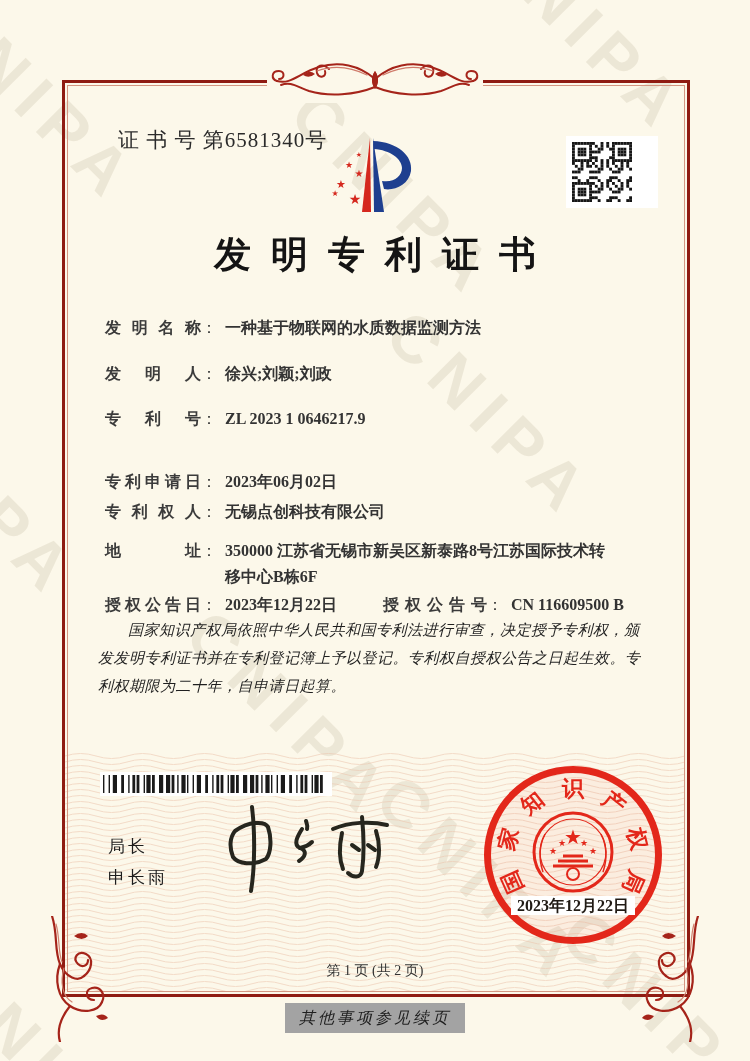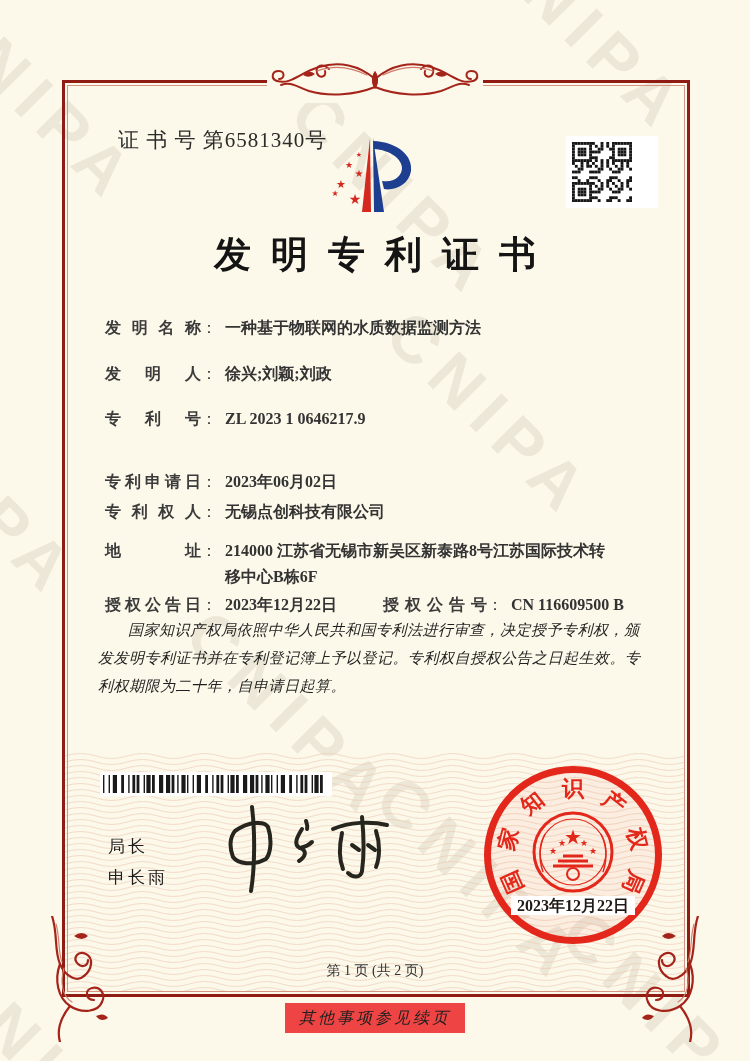--- a/index.html
+++ b/index.html
@@ -53,21 +53,21 @@
   .seal{position:absolute;left:484px;top:766px;width:178px;height:178px;z-index:5;}
   .seal-ring{position:absolute;inset:0;border:7px solid #e3271a;border-radius:50%;background:rgba(230,45,25,.05);}
   .seal-char{position:absolute;left:50%;top:50%;font-size:22px;font-weight:700;color:#e3271a;
              font-family:"Liberation Serif",serif;}
   #seal-emblem{position:absolute;left:47px;top:44px;}
   .seal-date{position:absolute;left:0;right:0;top:130px;text-align:center;z-index:6;font-size:16px;
              font-weight:700;color:#201a14;}
   .seal-date span{background:#ffffff;padding:1px 6px;}
   
   .page-info{position:absolute;left:0;right:0;top:962px;z-index:3;text-align:center;font-size:14px;color:#333;}
-  .cont-box{position:absolute;left:285px;top:1003px;width:180px;height:30px;background:#ef4444;z-index:3;
+  .cont-box{position:absolute;left:285px;top:1003px;width:180px;height:30px;background:#a3a3a3;z-index:3;
             display:flex;align-items:center;justify-content:center;}
   .cont-text{font-size:16px;font-style:italic;letter-spacing:3px;color:#1f1f1f;}
 </style>
 </head>
 <body>
 
 <div class="page">
 
   <div id="wm-layer">
       <span class="wm" style="left: -30px; top: -20px;">CNIPA</span>
@@ -423,21 +423,21 @@
     <span class="fval">2023年06月02日</span>
   </div>
   <div class="frow" style="top:499px">
     <span class="flabel">专利权人</span>
       <span class="fcolon">：</span>
     <span class="fval">无锡点创科技有限公司</span>
   </div>
   <div class="frow" style="top:538px">
     <span class="flabel">地址</span>
       <span class="fcolon">：</span>
-    <span class="fval addr">214000 江苏省无锡市新吴区新泰路8号江苏国际技术转移中心B栋6F</span>
+    <span class="fval addr">350000 江苏省无锡市新吴区新泰路8号江苏国际技术转移中心B栋6F</span>
   </div>
   <div class="frow" style="top:592px">
     <span class="flabel">授权公告日</span>
       <span class="fcolon">：</span>
     <span class="fval g1">2023年12月22日</span>
     <span class="pair2">
       <span class="flabel wide">授权公告号</span>
         <span class="fcolon">：</span>
       <span class="fval">CN 116609500 B</span>
     </span>

